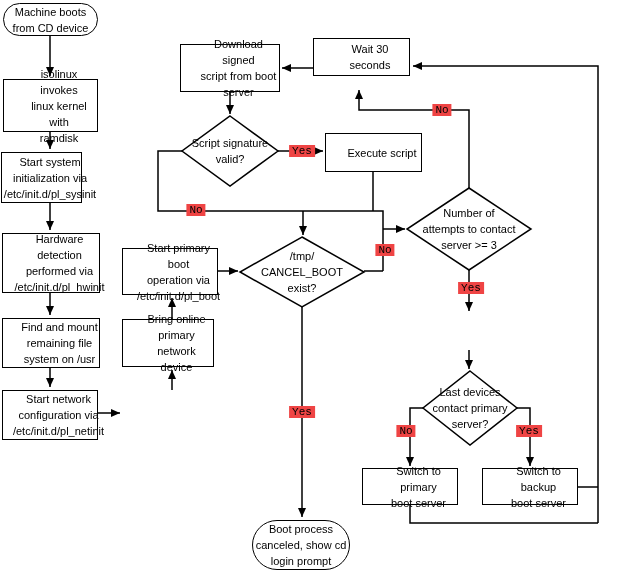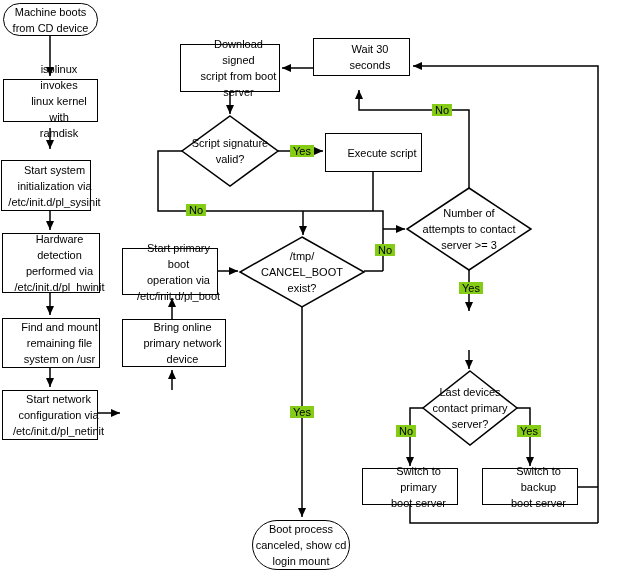--- a/index.html
+++ b/index.html
@@ -12,21 +12,21 @@
     position:absolute;box-sizing:border-box;
     display:flex;align-items:center;justify-content:center;
     text-align:center;font-size:11px;line-height:16px;
     white-space:pre-line;
   }
   .box{border:1.5px solid #000;background:#fff;padding-left:17px;}
   .term{border:1.5px solid #000;background:#fff;}
   .dlabel{background:transparent;}
   .elabel{
     position:absolute;transform:translate(-50%,-50%);
-    background:#84cc16;font-size:11px;line-height:12px;padding:0 3px;
+    background:#ef4444;font-size:11px;line-height:12px;padding:0 3px;font-family:Liberation Mono, monospace;
   }
 </style>
 </head>
 <body>
 
 <div class="canvas">
 
   <svg class="edges-svg" width="629" height="573" viewBox="0 0 629 573">
     <defs>
       <marker id="arr" markerUnits="userSpaceOnUse" markerWidth="9" markerHeight="8" viewBox="0 0 9 8" refX="9" refY="4" orient="auto">
@@ -64,54 +64,54 @@
     <g stroke="#000" stroke-width="1.5" fill="#fff">
       <polygon points="230,116 278,151 230,186 182,151"></polygon>
       <polygon points="302,237 364,272 302,307 240,272"></polygon>
       <polygon points="469,188 531,229 469,270 407,229"></polygon>
       <polygon points="470,371 517,408 470,445 423,408"></polygon>
     </g>
   </svg>
 
   <div class="node term" style="left:3px;top:3px;width:95px;height:33px;border-radius:17px">Machine boots
 from CD device</div>
-  <div class="node box" style="left:3px;top:79px;width:95px;height:43px">isolinux invokes
+  <div class="node box" style="left:3px;top:79px;width:95px;height:53px">isolinux invokes
 linux kernel with
 ramdisk</div>
-  <div class="node box" style="left:1px;top:160px;width:90px;height:51px">Start system
+  <div class="node box" style="left:1px;top:152px;width:81px;height:51px">Start system
 initialization via
 /etc/init.d/pl_sysinit</div>
   <div class="node box" style="left:2px;top:233px;width:98px;height:60px">Hardware
 detection
 performed via
 /etc/init.d/pl_hwinit</div>
   <div class="node box" style="left:2px;top:318px;width:98px;height:50px">Find and mount
 remaining file
 system on /usr</div>
   <div class="node box" style="left:2px;top:390px;width:96px;height:50px">Start network
 configuration via
 /etc/init.d/pl_netinit</div>
-  <div class="node box" style="left:122px;top:319px;width:104px;height:48px">Bring online
+  <div class="node box" style="left:122px;top:319px;width:92px;height:48px">Bring online
 primary network
 device</div>
   <div class="node box" style="left:122px;top:248px;width:96px;height:47px">Start primary boot
 operation via
 /etc/init.d/pl_boot</div>
   <div class="node box" style="left:180px;top:44px;width:100px;height:48px">Download signed
 script from boot
 server</div>
   <div class="node box" style="left:313px;top:38px;width:97px;height:38px">Wait 30 seconds</div>
   <div class="node box" style="left:325px;top:133px;width:97px;height:39px">Execute script</div>
   <div class="node box" style="left:362px;top:468px;width:96px;height:37px">Switch to primary
 boot server</div>
   <div class="node box" style="left:482px;top:468px;width:96px;height:37px">Switch to backup
 boot server</div>
   <div class="node term" style="left:252px;top:520px;width:98px;height:50px;border-radius:25px">Boot process
 canceled, show cd
-login mount</div>
+login prompt</div>
 
   <div class="node dlabel" style="left:247px;top:253px;width:110px;height:38px">/tmp/
 CANCEL_BOOT
 exist?</div>
   <div class="node dlabel" style="left:178px;top:132px;width:104px;height:38px">Script signature
 valid?</div>
   <div class="node dlabel" style="left:407px;top:210px;width:124px;height:38px">Number of
 attempts to contact
 server &gt;= 3</div>
   <div class="node dlabel" style="left:417px;top:389px;width:106px;height:38px">Last devices

